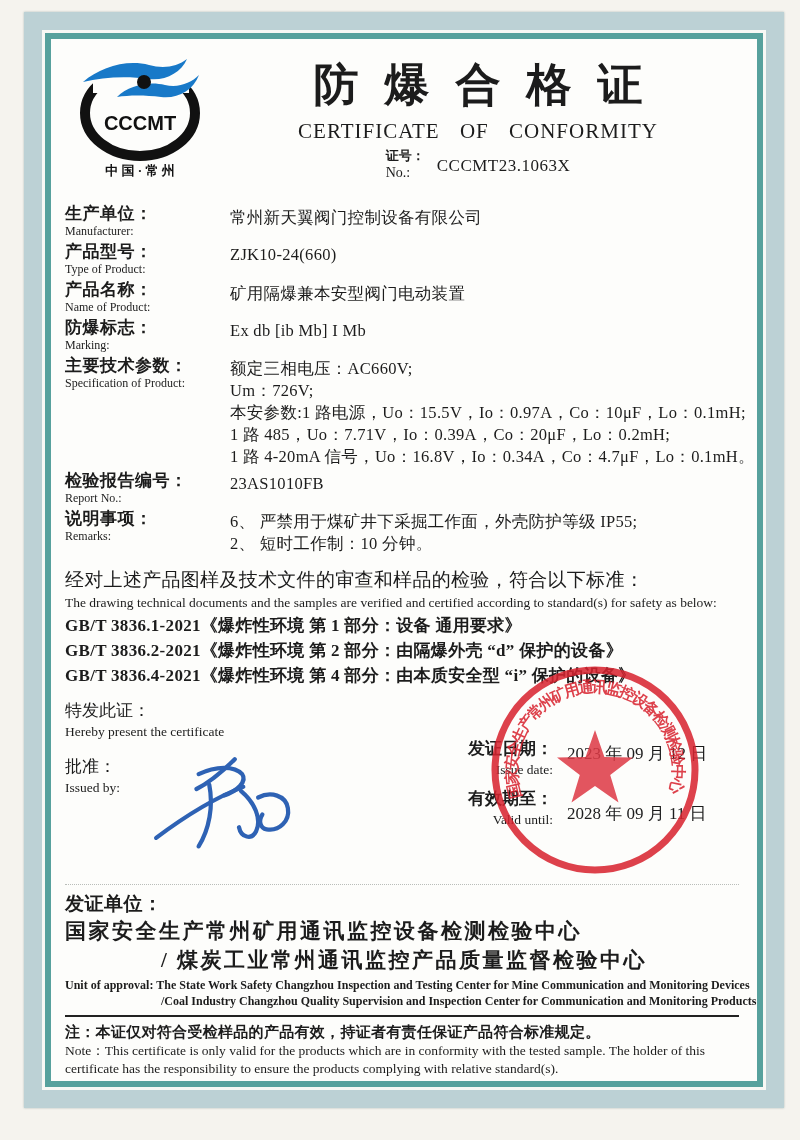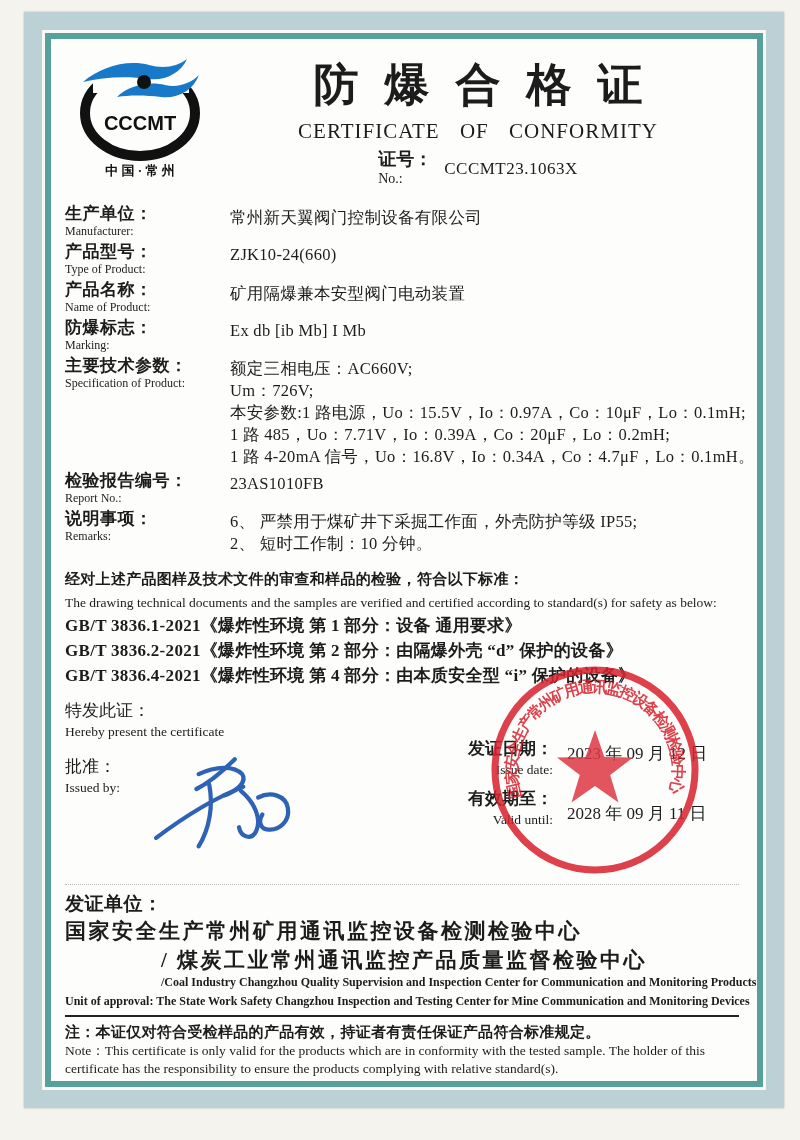--- a/index.html
+++ b/index.html
@@ -20,37 +20,37 @@
            padding:10px 18px 0 14px; overflow:hidden; }
 
   
   .header { display:flex; align-items:flex-start; height:146px; }
   .logo-wrap { width:152px; flex-shrink:0; padding-top:6px; }
   .header-center { flex:1; text-align:center; padding-top:6px; }
   .cert-title { font-size:45px; letter-spacing:26px; text-indent:26px; font-weight:600; white-space:nowrap; }
   .cert-subtitle { font-size:21px; word-spacing:14px; letter-spacing:1px; margin-top:4px; font-weight:500; }
   .certno-row { display:flex; justify-content:center; align-items:center; gap:12px; margin-top:3px; }
   .certno-labels { text-align:left; }
-  .certno-labels .cn { font-size:18px; font-weight:bold; }
+  .certno-labels .cn { font-size:13px; font-weight:bold; }
   .certno-labels .en { font-size:14px; }
   .certno-value { font-size:17px; letter-spacing:.5px; padding-top:4px; }
 
   
   .fields { margin-top:8px; }
   .field { display:flex; margin-bottom:2px; }
   .flabel { width:165px; flex-shrink:0; }
   .flabel .cn { font-size:17px; font-weight:bold; line-height:21px; letter-spacing:.5px; }
   .flabel .en { font-size:12px; line-height:15px; }
   .fvalue { font-size:16.5px; padding-top:3px; letter-spacing:.3px; }
   .fvalue .vline { line-height:22px; white-space:nowrap; }
   .fvalue.single { padding-top:4px; }
 
   
   .standards { margin-top:12px; }
-  .std-intro-cn { font-size:15px; font-weight:bold; line-height:25px; letter-spacing:.3px; }
+  .std-intro-cn { font-size:19px; font-weight:normal; line-height:25px; letter-spacing:.3px; }
   .std-intro-en { font-size:13.5px; line-height:21px; }
   .std-item { font-size:17px; font-weight:bold; line-height:25px; letter-spacing:.3px; white-space:nowrap; }
 
   
   .issue { position:relative; height:182px; margin-top:12px; }
   .iss-cn { font-size:17px; font-weight:normal; line-height:22px; }
   .iss-en { font-size:13.5px; line-height:20px; }
   .present { position:absolute; left:0; top:0; }
   .approve { position:absolute; left:0; top:56px; }
   .signature { position:absolute; left:72px; top:52px; }
@@ -238,22 +238,22 @@
     </div>
 
     <div class="divider-faint"></div>
 
     <div class="approval">
       <div class="appr-row1">
         <div class="appr-label">发证单位：</div>
         <div class="appr-line1">国家安全生产常州矿用通讯监控设备检测检验中心</div>
       </div>
       <div class="appr-line2">/ 煤炭工业常州通讯监控产品质量监督检验中心</div>
+      <div class="appr-en l1">Unit of approval: The State Work Safety Changzhou Inspection and Testing Center for Mine Communication and Monitoring Devices</div>
       <div class="appr-en l2">/Coal Industry Changzhou Quality Supervision and Inspection Center for Communication and Monitoring Products</div>
-      <div class="appr-en l1">Unit of approval: The State Work Safety Changzhou Inspection and Testing Center for Mine Communication and Monitoring Devices</div>
       <div class="black-rule"></div>
     </div>
 
     <div class="footer">
       <div class="note-cn">注：本证仅对符合受检样品的产品有效，持证者有责任保证产品符合标准规定。</div>
       <div class="note-en">Note：This certificate is only valid for the products which are in conformity with the tested sample. The holder of this certificate has the responsibility to ensure the products complying with relative standard(s).</div>
       <div class="contact-cn">
         <div class="c-addr">地址：江苏省常州市木梳路 1 号</div>
         <div class="c-pc">邮政编码：213015</div>
         <div class="c-tel">电话：0519-86998295</div>

